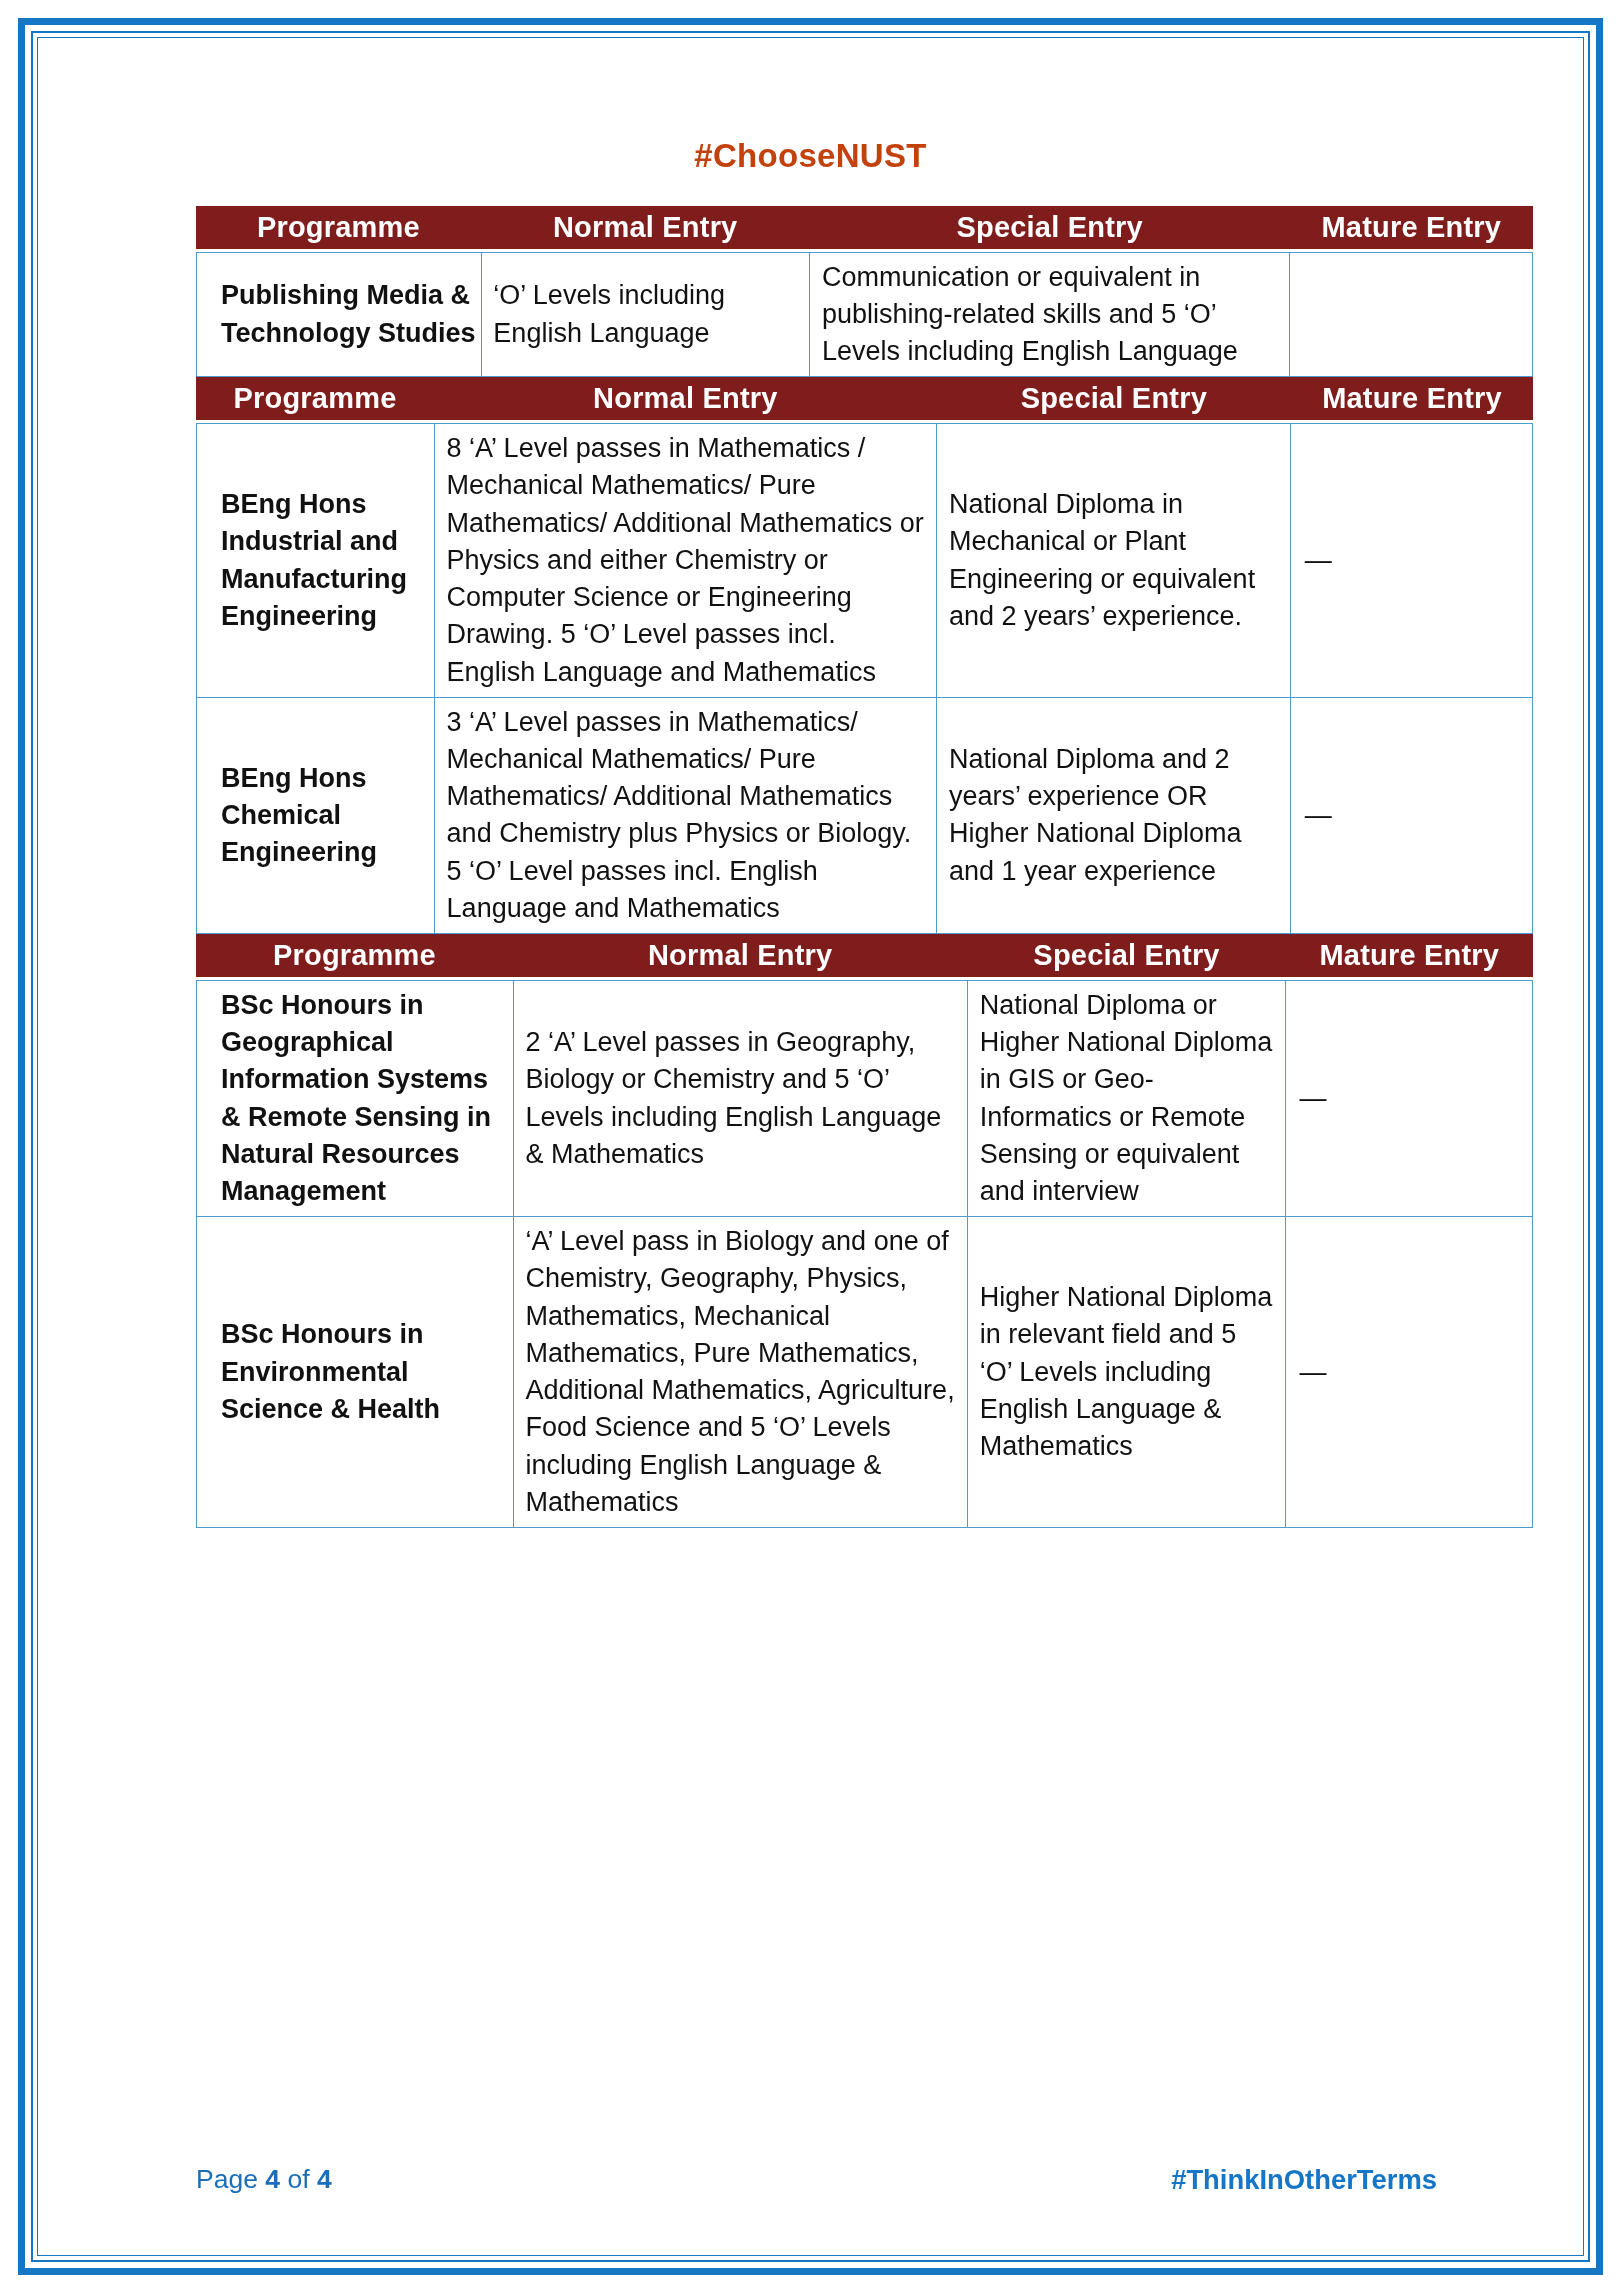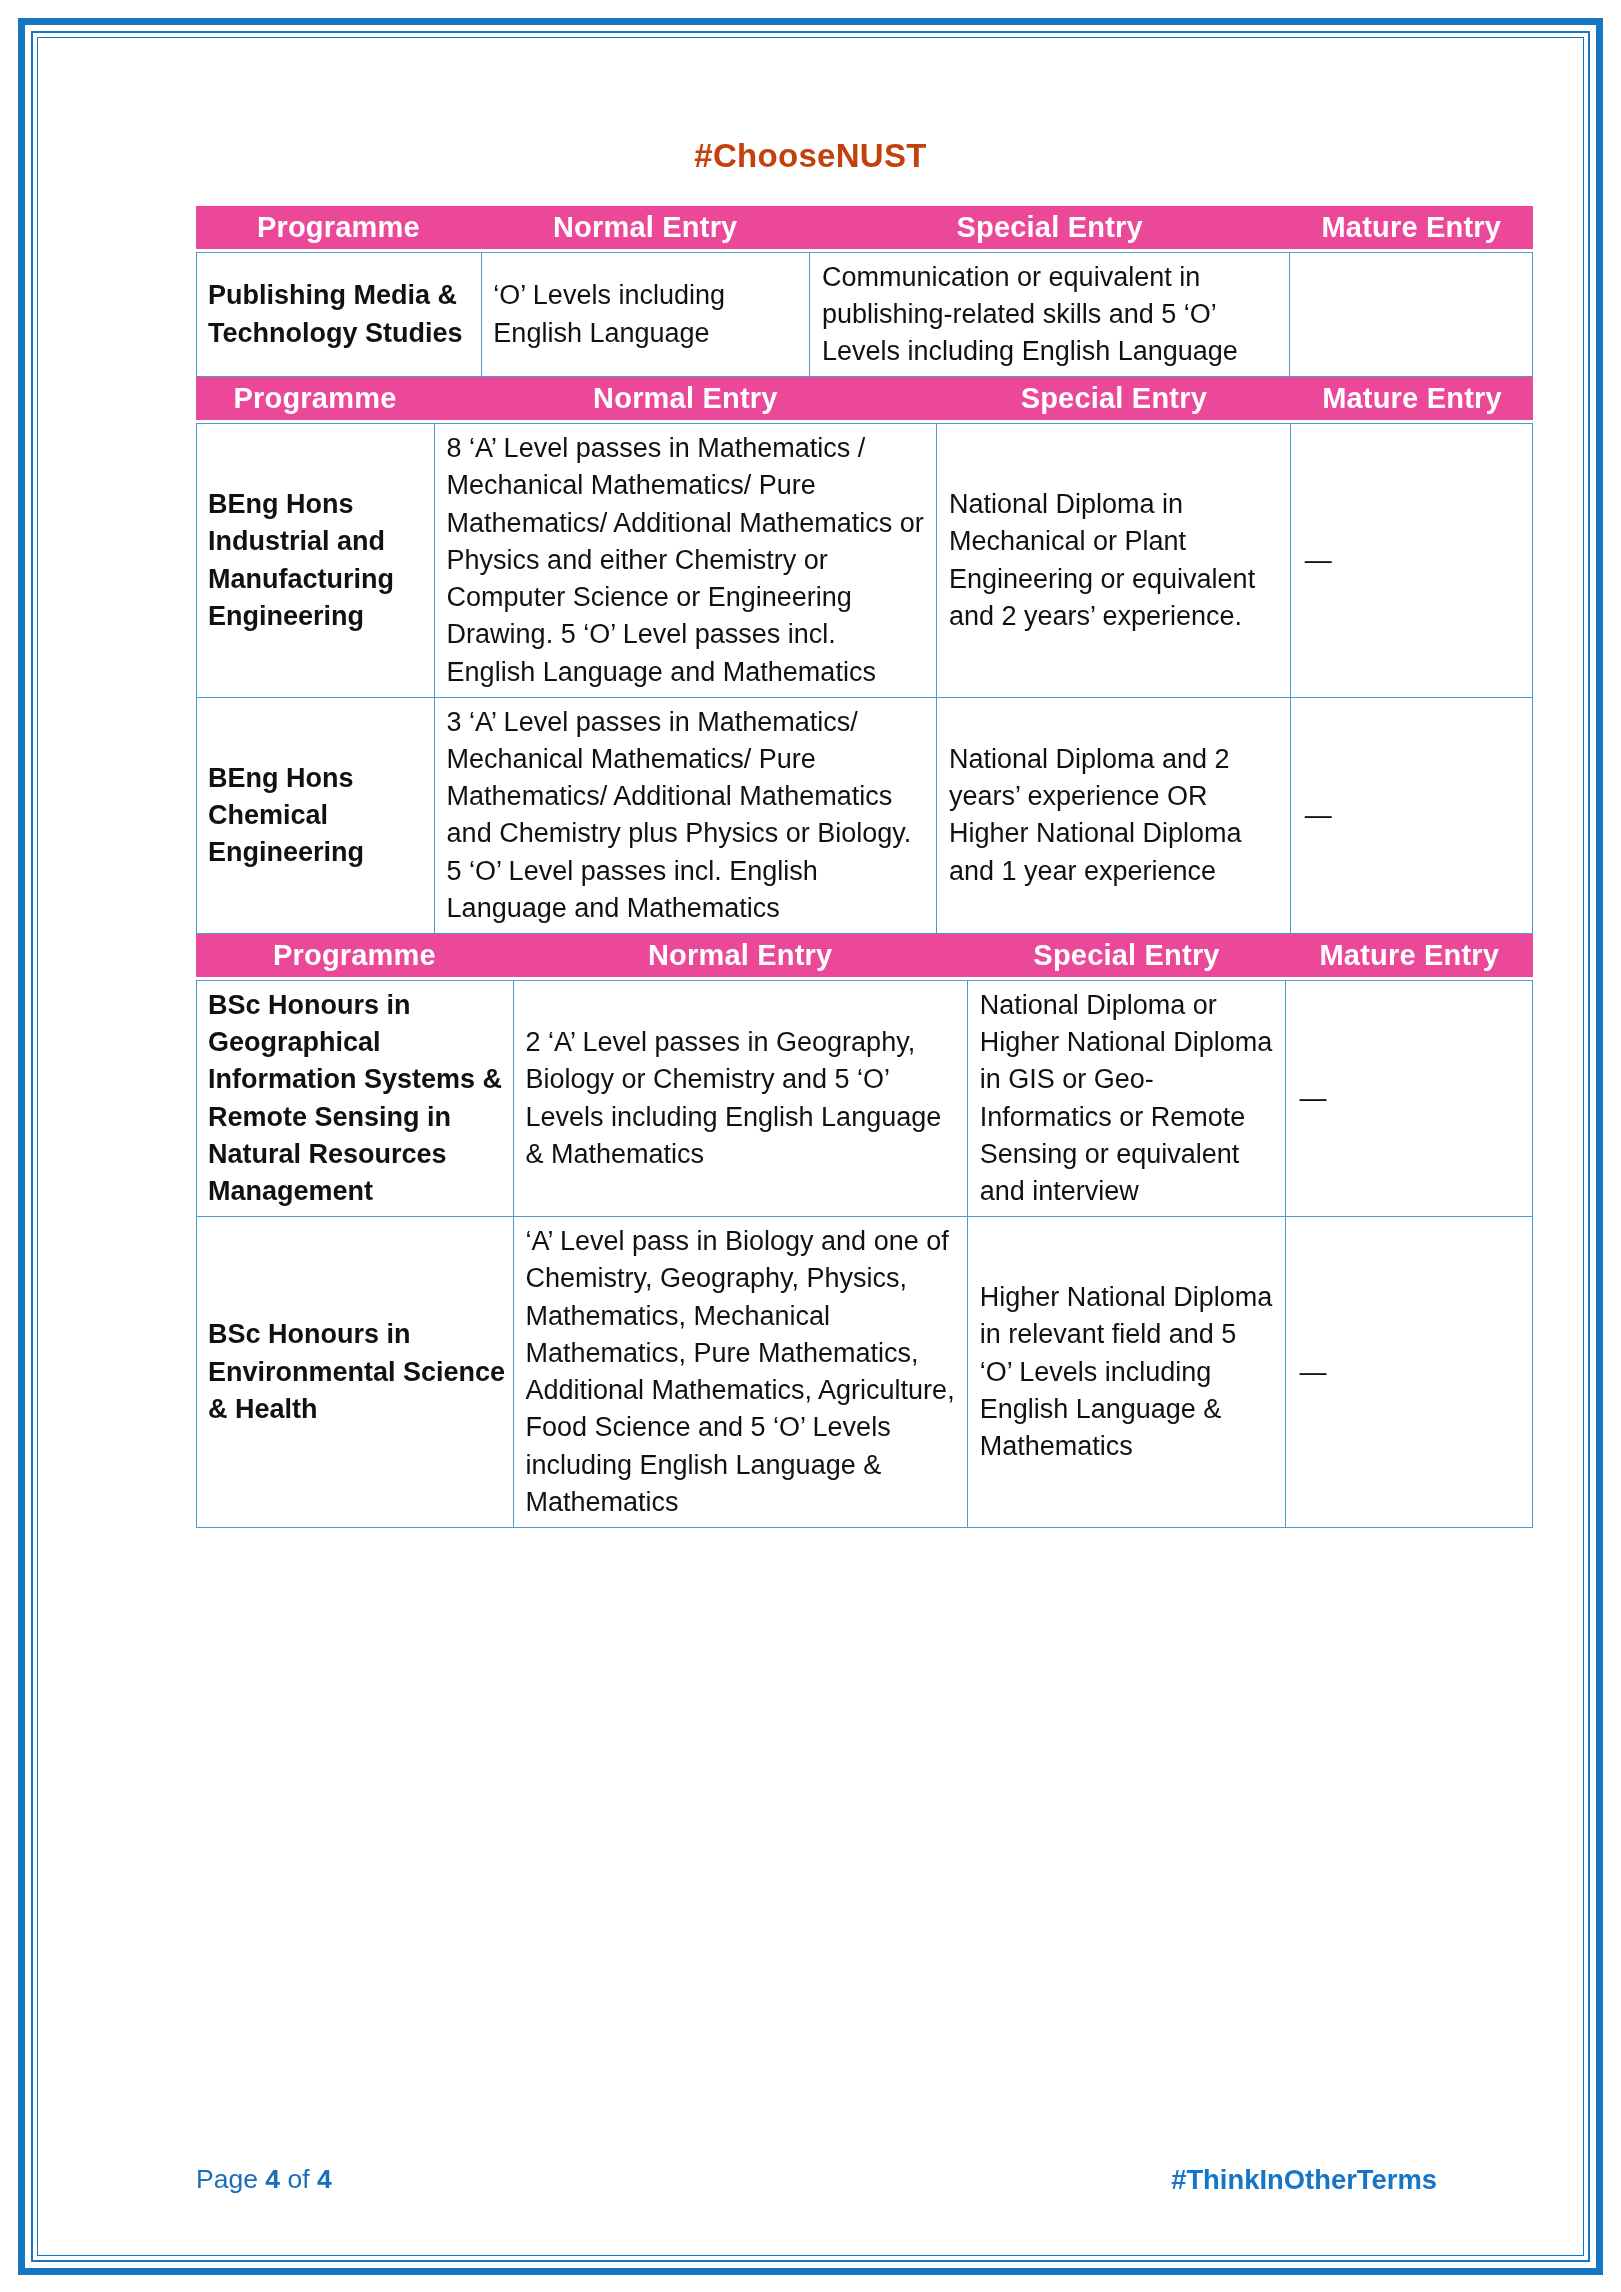--- a/index.html
+++ b/index.html
@@ -21,33 +21,33 @@
     letter-spacing:0.3px;
   }
 
   .content { position:absolute; left:196px; top:0; width:1337px; }
 
   .tbl-block { width:100%; }
   .tbl-block.first { margin-top:206px; }
 
   table { width:100%; border-collapse:collapse; table-layout:fixed; }
   .head-tbl th {
-    background:#ec4899; color:#ffffff; font-weight:bold;
+    background:#7f1d1d; color:#ffffff; font-weight:bold;
     font-size:29px; height:43px; text-align:center; vertical-align:middle;
     padding:0; letter-spacing:0.2px;
   }
   .body-tbl { margin-top:2.9px; }
   .body-tbl td {
     border:1.5px solid #4E9BD2;
     padding:5.9px 11.8px;
     font-size:27px; line-height:1.38;
     vertical-align:middle;
     background:#ffffff;
   }
-  .body-tbl td.prog { font-weight:bold; padding-left:11px; padding-right:3.9px; }
+  .body-tbl td.prog { font-weight:bold; padding-left:24px; padding-right:3.9px; }
   .body-tbl td.mature { padding-left:13.7px; }
 
   .faculty-heading {
     color:#1576C8; font-weight:bold;
     font-family:"DejaVu Sans","Liberation Sans",sans-serif;
     font-size:53px; letter-spacing:0.5px;
     margin:73px 0 13.7px 0;
   }
   .faculty-heading.second { margin-top:61px; }
 

